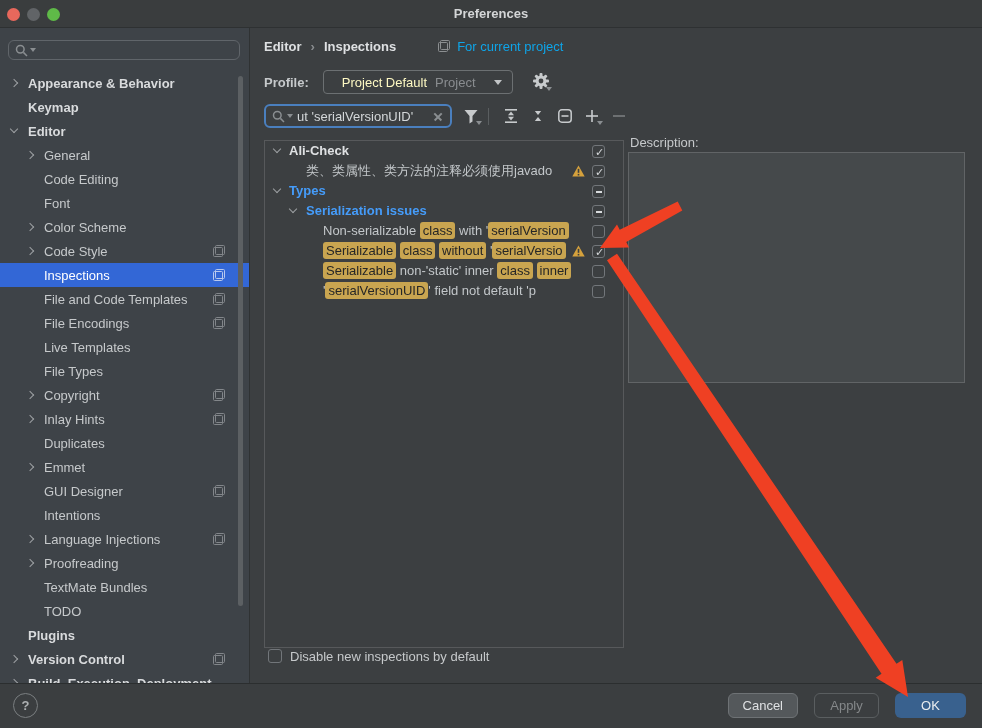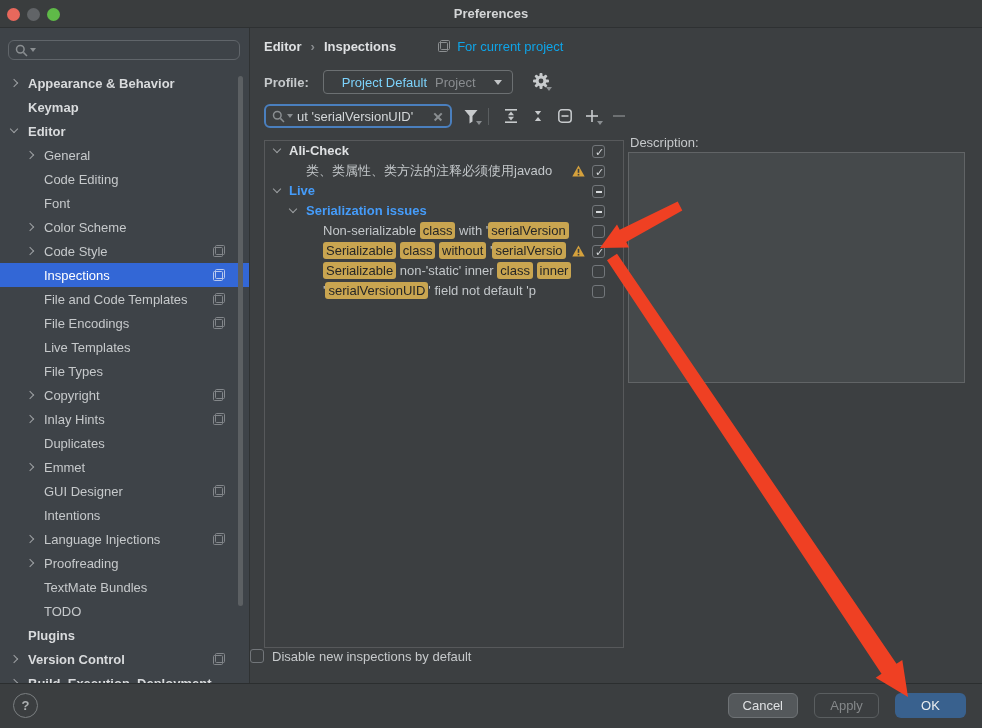--- a/index.html
+++ b/index.html
@@ -49,21 +49,21 @@
   
   #main{position:absolute;left:250px;top:28px;width:732px;height:655px;}
   #breadcrumb{position:absolute;left:14px;top:8px;height:20px;display:flex;align-items:center;}
   .bc-bold{font-weight:bold;color:#DEE0E2;}
   .bc-sep{color:#8A8D90;margin:0 9px;font-weight:bold;}
   #scope{display:flex;align-items:center;color:#0ea5e9;margin-left:42px;}
   #scope .copy-ic{margin-right:7px;color:#8C8F91;}
   #profile-row{position:absolute;left:14px;top:42px;height:24px;display:flex;align-items:center;}
   #profile-label{color:#C6C9CB;font-weight:bold;}
   #profile-select{margin-left:14px;width:190px;height:24px;border:1px solid #6C7072;border-radius:4px;display:flex;align-items:center;padding:0 10px;position:relative;}
-  #profile-value{color:#7dd3fc;padding-left:8px;}
+  #profile-value{color:#fef9c3;padding-left:8px;}
   #profile-hint{color:#8A8D90;margin-left:8px;}
   #profile-select .dd-caret{position:absolute;right:10px;width:0;height:0;border-left:4.5px solid transparent;border-right:4.5px solid transparent;border-top:5px solid #C2C5C7;}
   #gear-btn{margin-left:17px;position:relative;width:22px;height:20px;background:none;border:none;cursor:default;}
   #gear-btn .mini-caret{position:absolute;right:0;bottom:1px;}
 
   #toolbar-row{position:absolute;left:14px;top:76px;height:24px;display:flex;align-items:center;}
   #search-field{width:188px;height:24px;border:2px solid var(--search-focus-border);border-radius:6px;display:flex;align-items:center;padding:0 6px;background:#3C3F41;}
   #search-field input{flex:1;background:transparent;border:none;outline:none;color:#D4D7D9;font:inherit;min-width:0;margin-left:4px;}
   .clear-x{position:relative;width:12px;height:12px;flex:0 0 12px;}
   .clear-x::before,.clear-x::after{content:"";position:absolute;left:1px;top:5.5px;width:10px;height:1.5px;background:#8A8E91;}
@@ -88,21 +88,21 @@
   .t-row.lvl2 .t-text{left:58px;}
   .t-row.has-warning .t-text{right:40px;}
   .t-row.style-group .t-text{font-weight:bold;color:#DFE1E3;}
   .t-row.style-link .t-text{font-weight:bold;color:var(--link);}
   .hl{background:var(--highlight-bg);color:var(--highlight-text);border-radius:3px;padding:1px 3px;}
   .t-warn{position:absolute;right:38px;top:4px;width:13px;height:12px;}
   .cb{position:absolute;width:13px;height:13px;border:1px solid #72767A;border-radius:3px;top:3.5px;right:18px;}
   .cb.checked::after{content:"\2713";position:absolute;left:2px;top:-1px;color:#D8DBDD;font-size:11px;line-height:14px;}
   .cb.mixed::after{content:"";position:absolute;left:2.5px;top:5px;width:6px;height:2px;background:#D8DBDD;}
 
-  #disable-row{position:absolute;left:0;top:620px;height:16px;display:flex;align-items:center;}
+  #disable-row{position:absolute;left:18px;top:620px;height:16px;display:flex;align-items:center;}
   #disable-row .cb2{width:14px;height:14px;border:1px solid #72767A;border-radius:3px;}
   #disable-row span.lbl{margin-left:8px;color:#C6C9CB;}
 
   #desc-label{position:absolute;left:380px;top:107px;color:#C6C9CB;}
   #desc-box{position:absolute;left:378px;top:124px;width:337px;height:231px;background:#45494B;border:1px solid #616466;}
 
   
   #footer{position:absolute;left:0;top:683px;width:982px;height:45px;background:#3B3E40;border-top:1px solid #2B2E2F;}
   #help-btn{position:absolute;left:13px;top:9px;width:25px;height:25px;border-radius:50%;border:1px solid #7A7E80;background:none;color:#AEB1B3;font:bold 13px "Liberation Sans",sans-serif;}
   #footer-buttons{position:absolute;right:16px;top:9px;display:flex;gap:16px;}
@@ -357,21 +357,21 @@
         <span class="t-text"><span>类、类属性、类方法的注释必须使用javado</span></span>
         <span class="t-warn"><svg width="13" height="12" viewBox="0 0 13 12">
             <path d="M6.5 0.5 L12.7 11.5 L0.3 11.5 Z" fill="#D5A13C"></path>
             <rect x="5.7" y="3.8" width="1.6" height="4" fill="#3C3F41"></rect>
             <rect x="5.7" y="8.9" width="1.6" height="1.6" fill="#3C3F41"></rect>
           </svg></span>
         <span class="cb checked"></span>
       </div>
       <div class="t-row lvl0 style-link">
         <span class="chev expanded"></span>
-        <span class="t-text"><span>Live</span></span>
+        <span class="t-text"><span>Types</span></span>
         <span class="cb mixed"></span>
       </div>
       <div class="t-row lvl1 style-link">
         <span class="chev expanded"></span>
         <span class="t-text"><span>Serialization issues</span></span>
         <span class="cb mixed"></span>
       </div>
       <div class="t-row lvl2 style-plain">
         <span class="t-text"><span>Non-serializable </span><span class="hl">class</span><span> with '</span><span class="hl">serialVersion</span></span>
         <span class="cb unchecked"></span>

